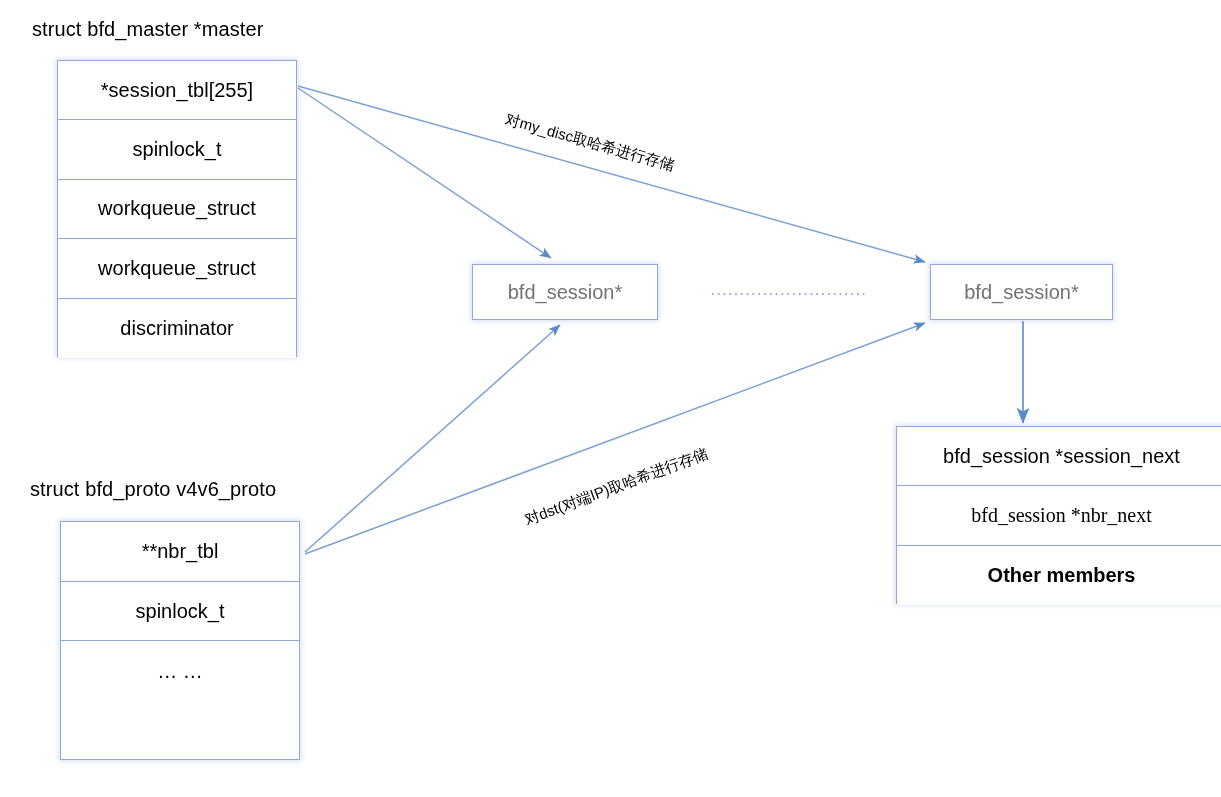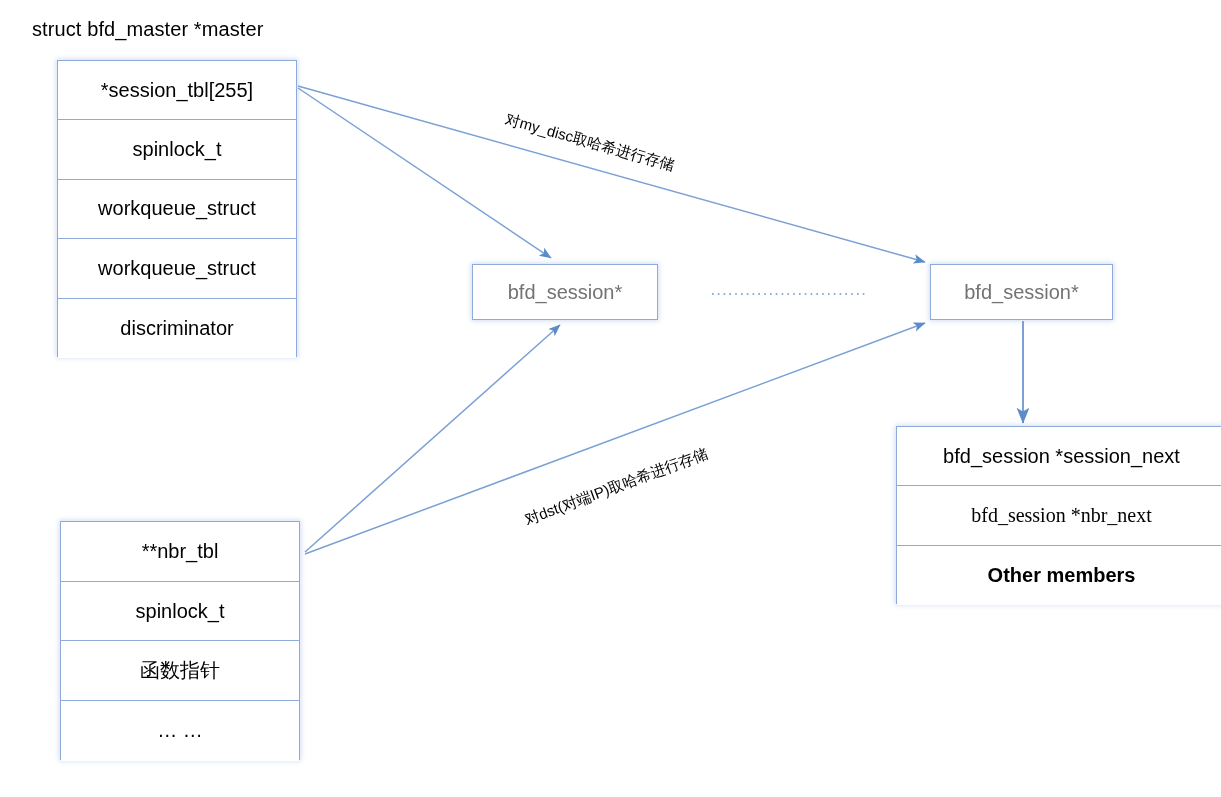--- a/index.html
+++ b/index.html
@@ -102,25 +102,25 @@
   <div class="struct-title" style="left:32px; top:18px;">struct bfd_master *master</div>
 
   <div class="struct-box" style="left:57px; top:60px; width:240px; height:297px;">
     <div class="struct-row" style="height:59.4px;">*session_tbl[255]</div>
     <div class="struct-row" style="height:59.4px;">spinlock_t</div>
     <div class="struct-row" style="height:59.4px;">workqueue_struct</div>
     <div class="struct-row" style="height:59.4px;">workqueue_struct</div>
     <div class="struct-row" style="height:59.4px;">discriminator</div>
   </div>
 
+  <div class="struct-title" style="left:30px; top:478px;">struct bfd_proto v4v6_proto</div>
 
   <div class="struct-box" style="left:60px; top:521px; width:240px; height:239px;text-align:center;">
     <div class="struct-row" style="height:59.7px;">**nbr_tbl</div>
     <div class="struct-row" style="height:59.7px;">spinlock_t</div>
-    <div class="struct-row" style="height:59.7px;">函数指针</div>
     <div class="struct-row" style="height:59.7px;">… …</div>
   </div>
 
   <div class="node-box" style="left:472px; top:264px; width:186px; height:56px;">bfd_session*</div>
 
   <div class="node-box" style="left:930px; top:264px; width:183px; height:56px;">bfd_session*</div>
 
   <div class="struct-box" style="left:896px; top:426px; width:331px; height:178px;">
     <div class="struct-row" style="height:59.3px;">bfd_session *session_next</div>
     <div class="struct-row" style="height:59.3px;font-family:Liberation Serif, serif;">bfd_session *nbr_next</div>

